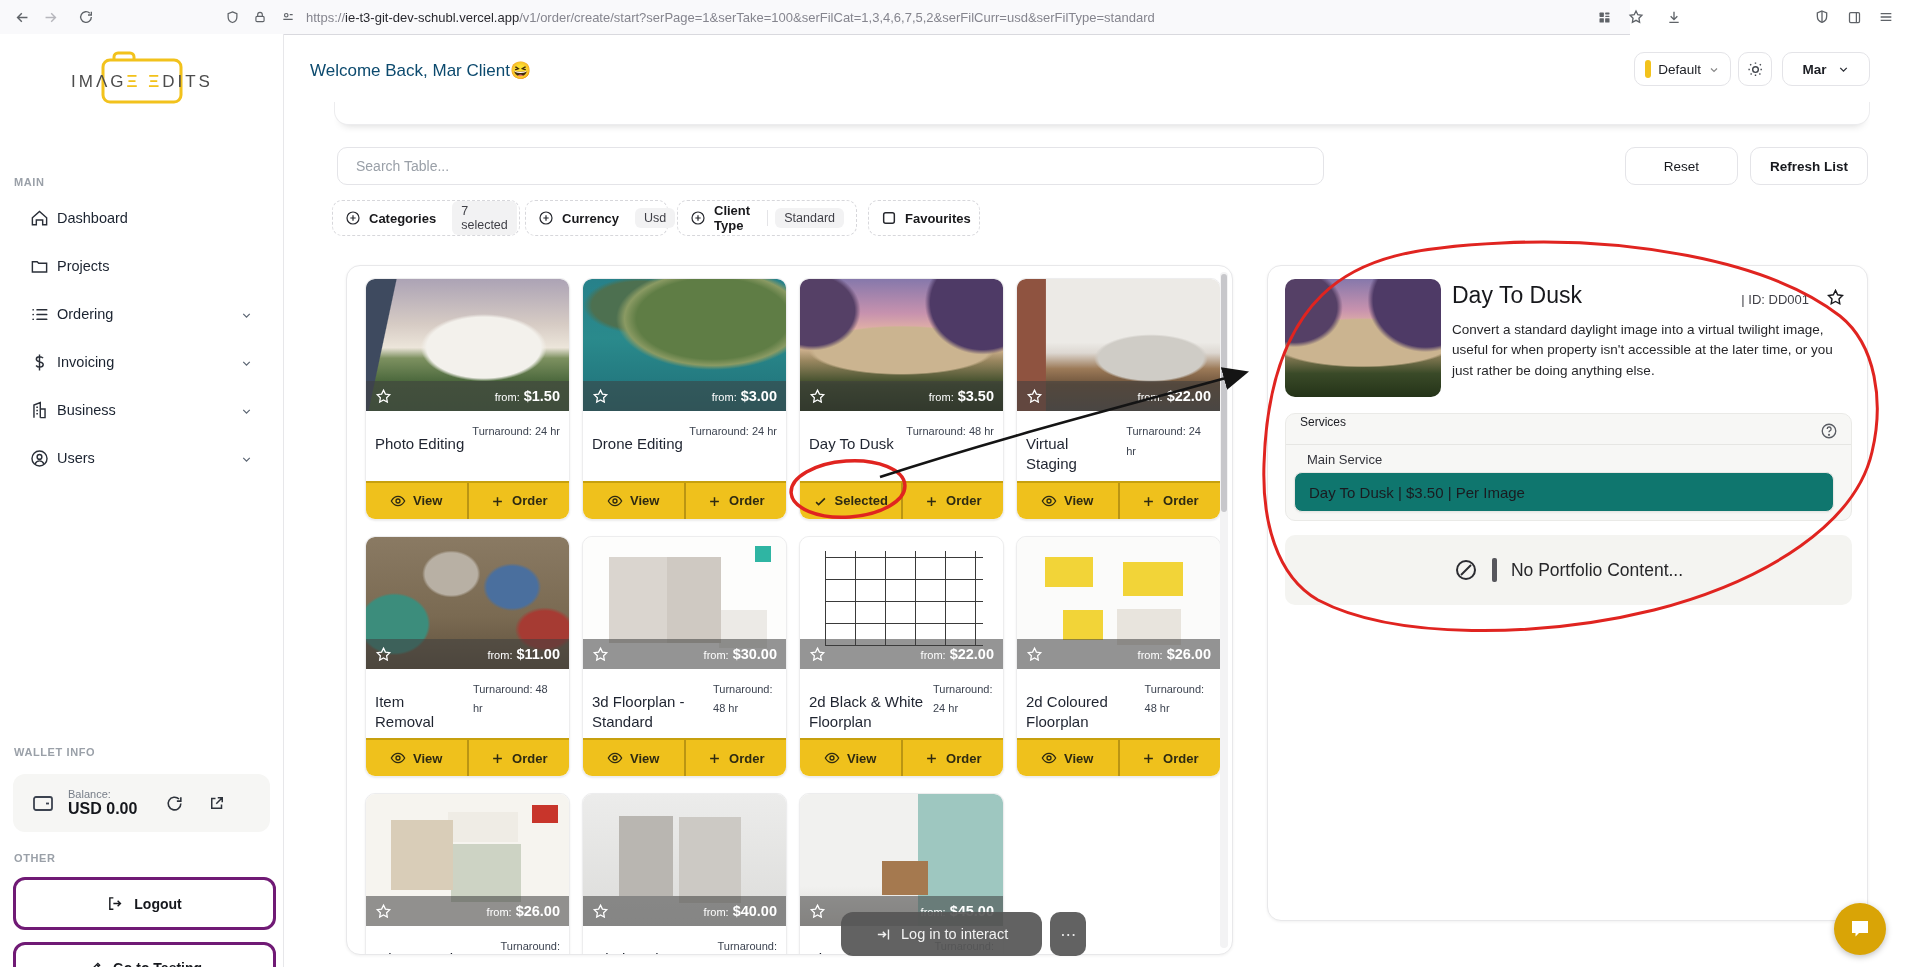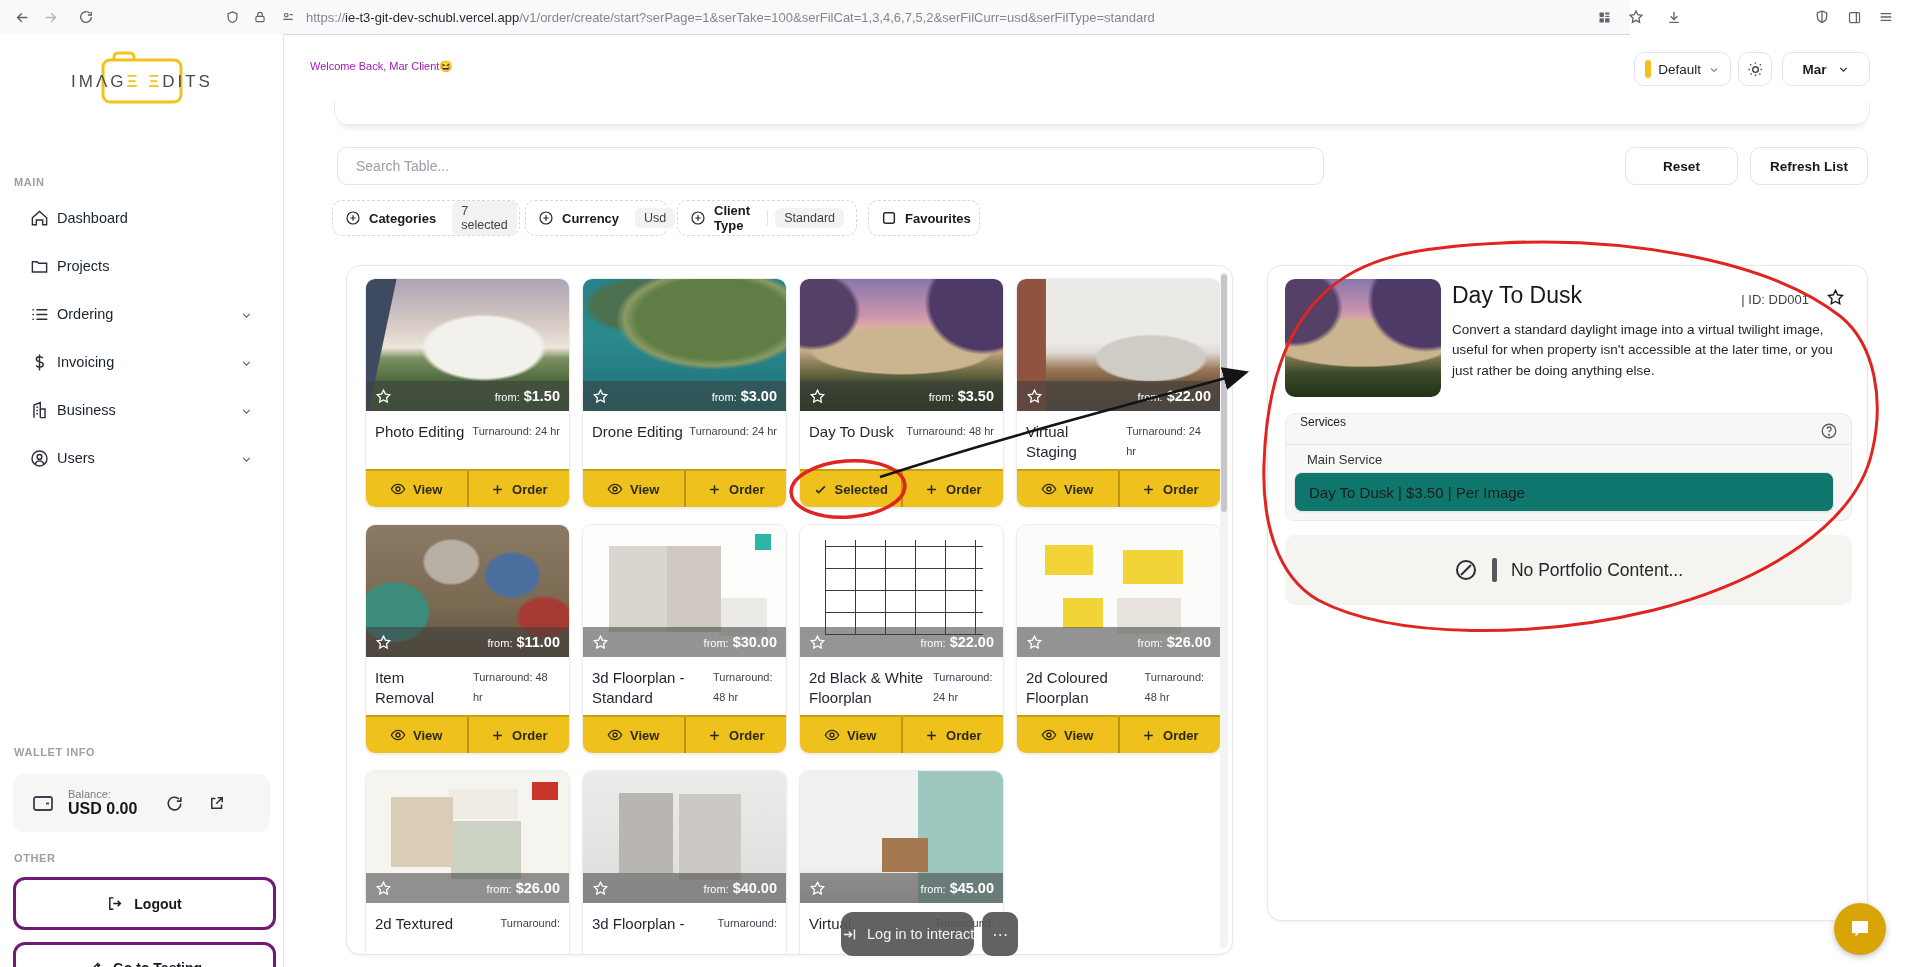--- a/index.html
+++ b/index.html
@@ -25,21 +25,21 @@
   .seclabel{font-size:11px;font-weight:700;letter-spacing:.6px;color:#9aa0a8;}
   .navitem{left:12px;width:259px;height:44px;display:flex;align-items:center;gap:8px;padding-left:18px;
            box-sizing:border-box;border-radius:10px;color:#1b2330;font-size:14.5px;cursor:pointer;}
   .navitem .chev{margin-left:auto;margin-right:18px;color:#5a6472;}
   .walletcard{left:13px;top:740px;width:257px;height:58px;background:#f6f6f4;border-radius:12px;
               display:flex;align-items:center;}
   .sbtn{left:13px;width:257px;background:#fff;border:3px solid #701a75;border-radius:12px;
         display:flex;align-items:center;justify-content:center;gap:10px;font-size:14px;font-weight:600;color:#16181d;cursor:pointer;}
 
   
-  .welcome{left:310px;top:60px;font-size:11px;color:#a21caf;text-align:right;}
+  .welcome{left:310px;top:60px;font-size:17px;color:#0c4a6e;text-align:right;}
   .pill{border:1px solid #e4e4e8;border-radius:10px;background:#fff;display:flex;align-items:center;
         gap:7px;box-sizing:border-box;cursor:pointer;}
 
   
   .fragment{left:334px;top:102px;width:1534px;height:22px;background:#fff;border:1px solid #ececee;border-top:none;
             border-radius:0 0 14px 14px;box-shadow:0 7px 9px -7px rgba(0,0,0,.18);}
   .searchbox{left:337px;top:147px;width:987px;height:38px;border:1px solid #e4e4e8;border-radius:10px;
              box-sizing:border-box;display:flex;align-items:center;padding:0 16px;background:#fff;}
   .searchbox input{border:none;outline:none;width:100%;font-size:14px;color:#333;background:transparent;
                    font-family:"Liberation Sans",sans-serif;}
@@ -62,21 +62,21 @@
   
   .card{width:203px;background:#fff;border-radius:10px;overflow:hidden;border:1px solid #ededee;
         box-shadow:0 1px 2px rgba(0,0,0,.08);display:flex;flex-direction:column;}
   .cimg{position:relative;height:132px;border-radius:8px 8px 0 0;}
   .cstrip{position:absolute;left:0;right:0;bottom:0;height:30px;background:rgba(62,62,62,.55);
           display:flex;align-items:center;padding:0 9px;box-sizing:border-box;color:#fff;}
   .cstrip .price{margin-left:auto;display:flex;align-items:baseline;gap:4px;}
   .cstrip .pl{font-size:11px;}
   .cstrip .pv{font-size:14.5px;font-weight:600;}
   .cinfo{display:flex;gap:6px;padding:11px 9px 6px 9px;min-height:41px;}
-  .cname{font-size:15px;color:#1f2430;max-width:118px;line-height:1.35;}
+  .cname{font-size:15px;color:#1f2430;max-width:118px;line-height:1.35;margin-top:12px;}
   .ctat{margin-left:auto;font-size:11px;color:#3c4350;text-align:left;max-width:92px;line-height:1.8;}
   .cfoot{margin-top:auto;height:36px;background:#efc11c;border-top:2px solid #c7a00e;display:flex;}
   .cbtn{flex:1;display:flex;align-items:center;justify-content:center;gap:7px;font-size:13px;font-weight:700;
         color:#2e2a12;background:none;border:none;cursor:pointer;font-family:"Liberation Sans",sans-serif;}
   .cdiv{width:2px;background:rgba(122,95,8,.45);}
 
   
   .i-house{background:radial-gradient(150px 80px at 58% 52%,#f3f1ec 0 38%,rgba(243,241,236,0) 42%),
     linear-gradient(102deg,#3e4a5f 0 13%,rgba(0,0,0,0) 13.5%),
     linear-gradient(180deg,#aca3b5 0%,#d6cbc4 34%,#ece5da 52%,#7d9160 60%,#4a673c 78%,#42603a 100%);}
@@ -130,21 +130,21 @@
            border-radius:8px;box-shadow:0 1px 2px rgba(0,0,0,.05);display:flex;align-items:center;
            padding:0 14px;box-sizing:border-box;font-size:15px;color:#1a1b20;cursor:pointer;}
   .nopf{left:17px;top:269px;width:567px;height:70px;background:#f4f4f1;border-radius:10px;display:flex;
         align-items:center;justify-content:center;gap:14px;color:#27272a;}
   .nopf .bar{width:5px;height:24px;background:#56565c;border-radius:2px;}
   .nopf .txt{font-size:17.5px;}
 
   
   .toast{left:841px;top:912px;display:flex;gap:8px;z-index:40;}
   .toastpill{height:44px;background:rgba(86,86,86,.93);border-radius:12px;display:flex;align-items:center;
-             gap:9px;padding:0 0;color:#f2f2f2;font-size:14.5px;}
+             gap:9px;padding:0 34px;color:#f2f2f2;font-size:14.5px;}
   .toastmore{width:36px;height:44px;background:rgba(86,86,86,.93);border-radius:10px;color:#e8e8e8;
              display:flex;align-items:center;justify-content:center;font-size:16px;cursor:pointer;}
   .chatfab{left:1834px;top:903px;width:52px;height:52px;border-radius:50%;background:#d9a406;z-index:60;
            display:flex;align-items:center;justify-content:center;cursor:pointer;box-shadow:0 2px 6px rgba(0,0,0,.25);}
 
   .anno{left:0;top:0;width:1905px;height:967px;z-index:50;pointer-events:none;}
 </style>
 </head>
 <body>
 
@@ -339,21 +339,21 @@
     <span style="color:#2b2e35"><svg class="ic" width="13" height="13" viewBox="0 0 24 24" fill="none" stroke="currentColor" stroke-width="2.4">
           <path d="M6 9l6 6 6-6"></path>
         </svg></span>
   </div>
 
   <div class="abs fragment"></div>
   <div class="abs searchbox">
     <input placeholder="Search Table..." style="">
   </div>
   <div class="abs pill" style="left:1625px;top:147px;width:113px;height:38px;justify-content:center">
-    <span style="font-size:13.5px;font-weight:700;color:#17191e">Reset</span>
+    <span style="font-size:13.5px;font-weight:400;color:#17191e">Reset</span>
   </div>
   <div class="abs pill" style="left:1750px;top:147px;width:118px;height:38px;justify-content:center">
     <span style="font-size:13.5px;font-weight:600;color:#17191e">Refresh List</span>
   </div>
 
   <div class="abs chip" style="left:332px;width:188px">
     <span><svg class="ic" width="16" height="16" viewBox="0 0 24 24" fill="none" stroke="#26282e" stroke-width="1.8">
           <circle cx="12" cy="12" r="9"></circle>
           <path d="M12 8v8M8 12h8"></path>
         </svg></span>

